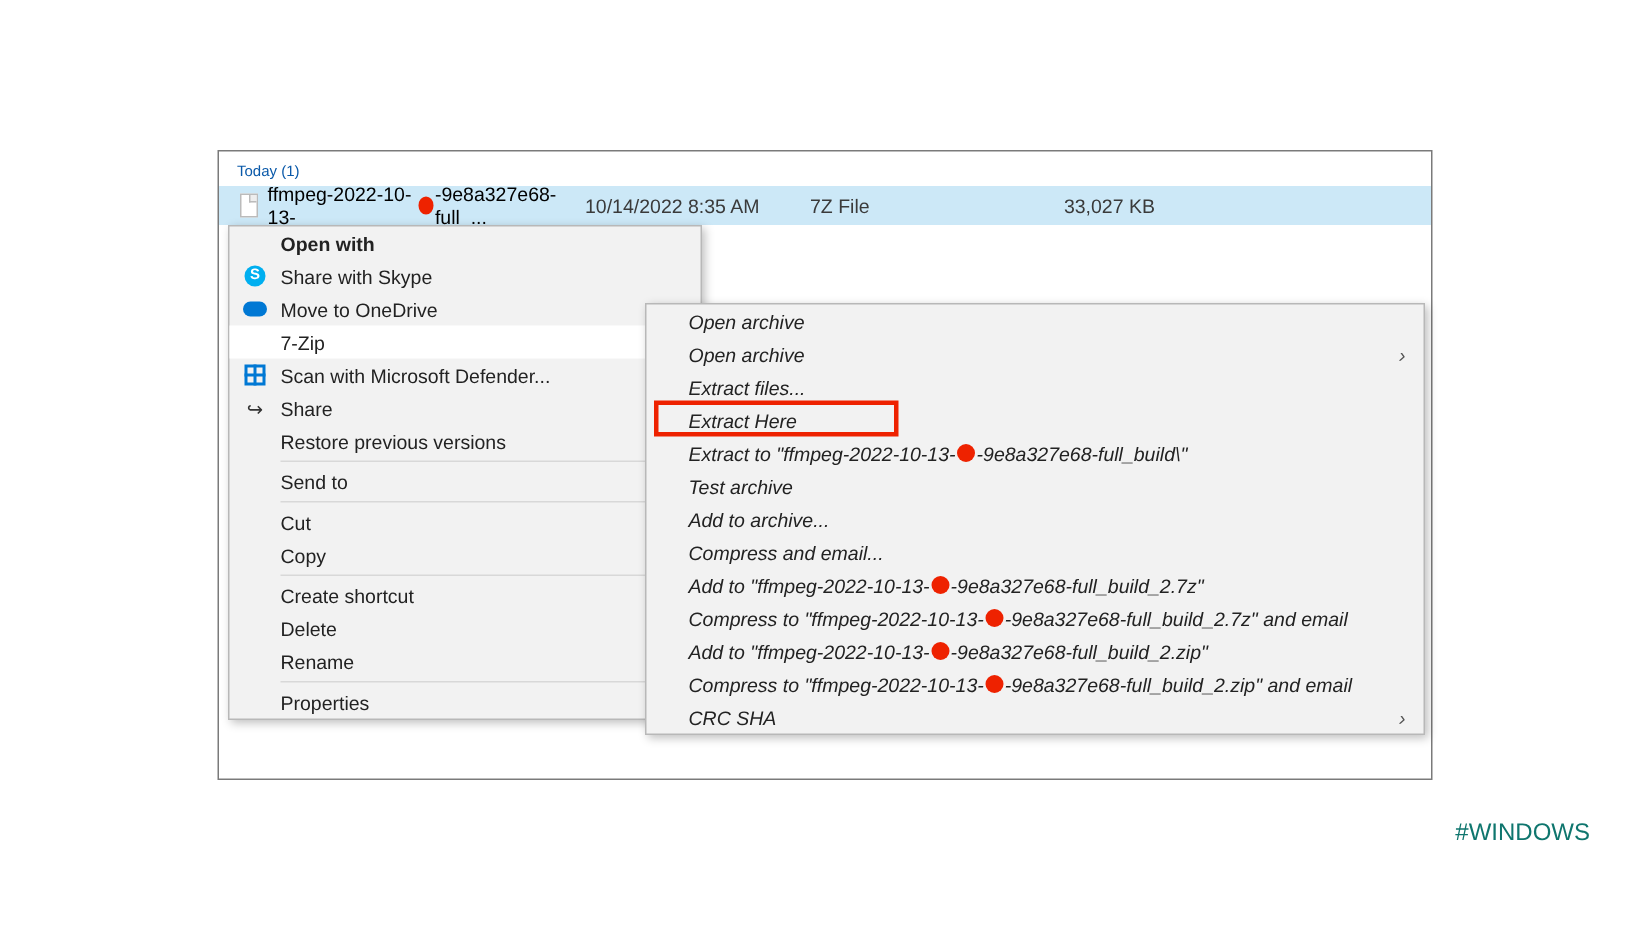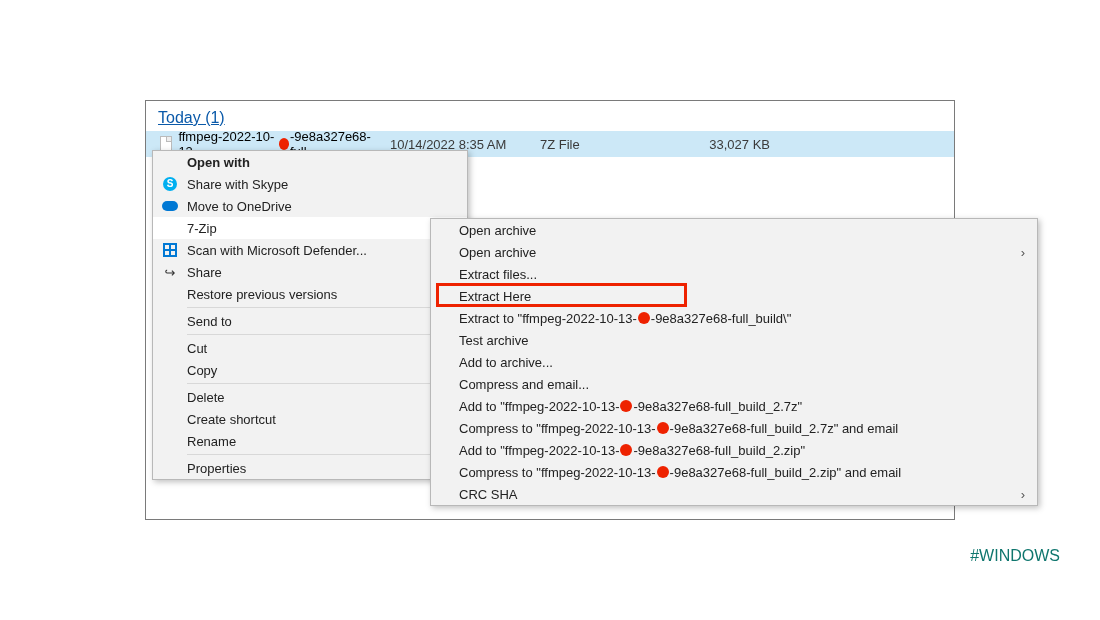--- a/index.html
+++ b/index.html
@@ -6,22 +6,21 @@
     body { width: 1100px; height: 620px; background: #fff; position: relative; color: #222; font-size: 13px; }
 
     .explorer-window {
       position: absolute; top: 100px; left: 145px; width: 810px; height: 420px;
       border: 1px solid #7a7a7a;
       background: #fff;
     }
     .group-header {
       padding: 8px 12px 4px 12px;
       color: #0a59a9;
-      font-size: 16px;
-      text-decoration: underline;
+      font-size: 10px;
     }
     .file-row {
       display: flex; align-items: center; height: 26px;
       background: #cce8f7;
       padding-left: 14px;
     }
     .file-icon { width: 14px; height: 16px; background: #fff; border: 1px solid #bbb; margin-right: 6px; position: relative; }
     .file-icon::after { content: ""; position: absolute; top: 0; right: 0; width: 4px; height: 4px; background: #eee; border-left: 1px solid #bbb; border-bottom: 1px solid #bbb; }
     .file-name { color: #000; flex: 0 0 230px; display: flex; align-items: center; }
     .file-date { color: #3a3a3a; flex: 0 0 150px; }
@@ -45,24 +44,25 @@
     .menu-arrow { position: absolute; right: 10px; color: #555; }
 
     .skype-ic { width:14px; height:14px; background:#00aff0; border-radius:50%; color:#fff; font-size:10px; font-weight:bold; line-height:14px; text-align:center; }
     .onedrive-ic { width:16px; height:10px; background:#0078d4; border-radius:6px; }
     .defender-ic { width:14px; height:14px; border:2px solid #0078d4; position: relative; }
     .defender-ic::before { content:""; position:absolute; left:4px; top:-2px; width:2px; height:14px; background:#0078d4; }
     .defender-ic::after { content:""; position:absolute; top:4px; left:-2px; width:14px; height:2px; background:#0078d4; }
     .share-ic { font-size:13px; color:#333; }
 
     .submenu {
-      position: absolute; top: 218px; left: 430px; width: 608px;
+      position: absolute; top: 202px; left: 430px; width: 520px;
       background: #f2f2f2; border: 1px solid #b8b8b8;
       box-shadow: 2px 2px 6px rgba(0,0,0,0.25);
       z-index: 11;
+      font-style: italic;
     }
     .sub-item {
       display: flex; align-items: center; height: 22px; padding: 0 24px 0 28px; position: relative;
     }
     .sub-item .sub-arrow { position: absolute; right: 12px; color: #555; }
     .highlight-box {
       position: absolute; left: 5px; right: 350px; top: -2px; height: 24px;
       border: 3px solid #e20;
       pointer-events: none;
     }
@@ -139,24 +139,24 @@
   </div>
   <div class="menu-sep"></div>
   <div class="menu-item">
       <span>Cut</span>
     </div>
   <div class="menu-item">
       <span>Copy</span>
     </div>
   <div class="menu-sep"></div>
   <div class="menu-item">
+      <span>Create shortcut</span>
+    </div>
+  <div class="menu-item">
       <span>Delete</span>
-    </div>
-  <div class="menu-item">
-      <span>Create shortcut</span>
     </div>
   <div class="menu-item">
       <span>Rename</span>
     </div>
   <div class="menu-sep"></div>
   <div class="menu-item">
       <span>Properties</span>
     </div>
 </div>
 

